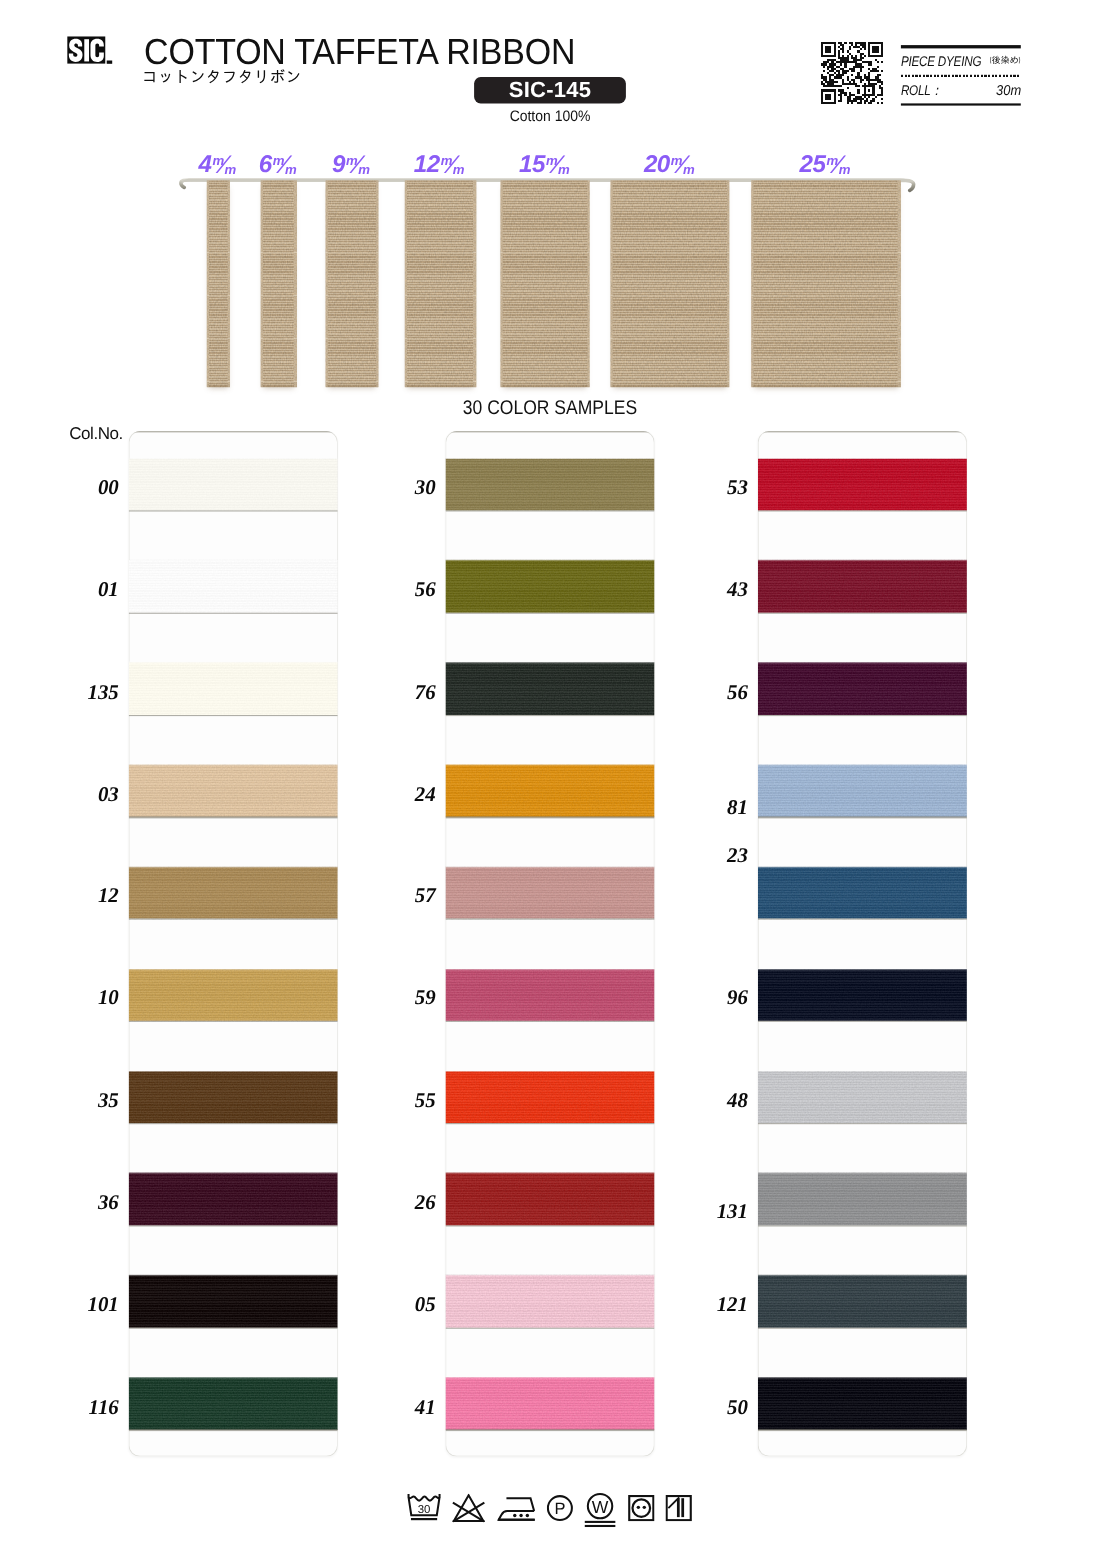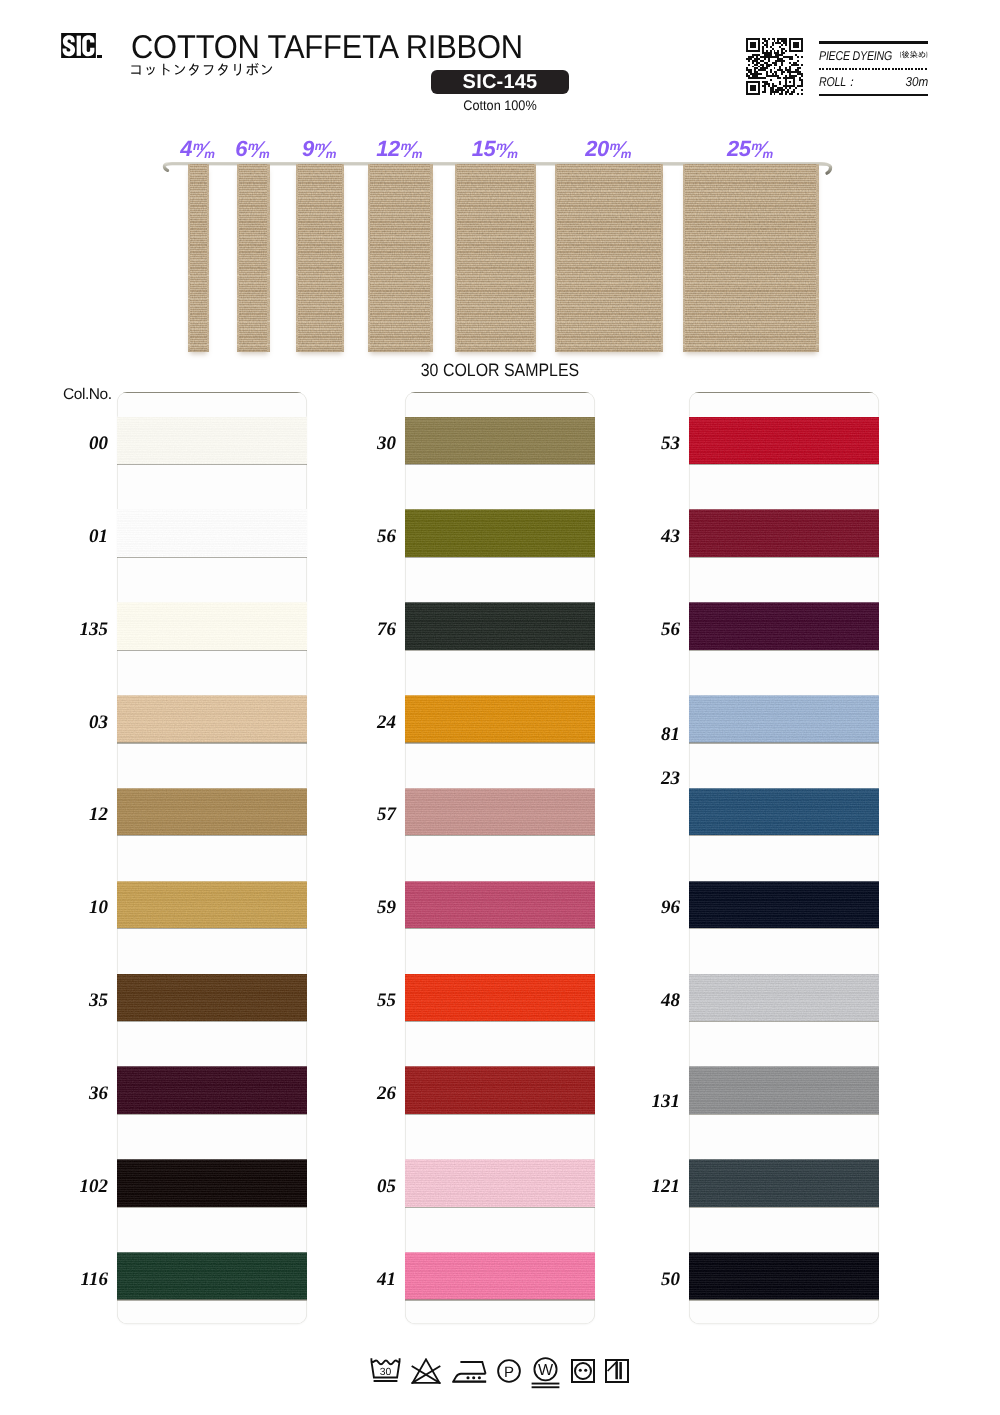--- a/index.html
+++ b/index.html
@@ -612,21 +612,21 @@
 </svg>
     </div>
 <div class="colno" style="left: 48px; top: 434.05px;">00</div>
     <div class="colno" style="left: 48px; top: 526.9px; text-align: right;">01</div>
     <div class="colno" style="left: 48px; top: 619.75px;">135</div>
     <div class="colno" style="left: 48px; top: 712.6px;">03</div>
     <div class="colno" style="left: 48px; top: 805.45px;">12</div>
     <div class="colno" style="left: 48px; top: 898.3px;">10</div>
     <div class="colno" style="left: 48px; top: 991.15px;">35</div>
     <div class="colno" style="left: 48px; top: 1084px;">36</div>
-    <div class="colno" style="left: 48px; top: 1176.85px;">102</div>
+    <div class="colno" style="left: 48px; top: 1176.85px;">101</div>
     <div class="colno" style="left: 48px; top: 1269.7px;">116</div>
     <div class="colno" style="left: 336px; top: 434.05px;">30</div>
     <div class="colno" style="left: 336px; top: 526.9px;">56</div>
     <div class="colno" style="left: 336px; top: 619.75px;">76</div>
     <div class="colno" style="left: 336px; top: 712.6px;">24</div>
     <div class="colno" style="left: 336px; top: 805.45px;">57</div>
     <div class="colno" style="left: 336px; top: 898.3px;">59</div>
     <div class="colno" style="left: 336px; top: 991.15px;">55</div>
     <div class="colno" style="left: 336px; top: 1084px;">26</div>
     <div class="colno" style="left: 336px; top: 1176.85px;">05</div>

